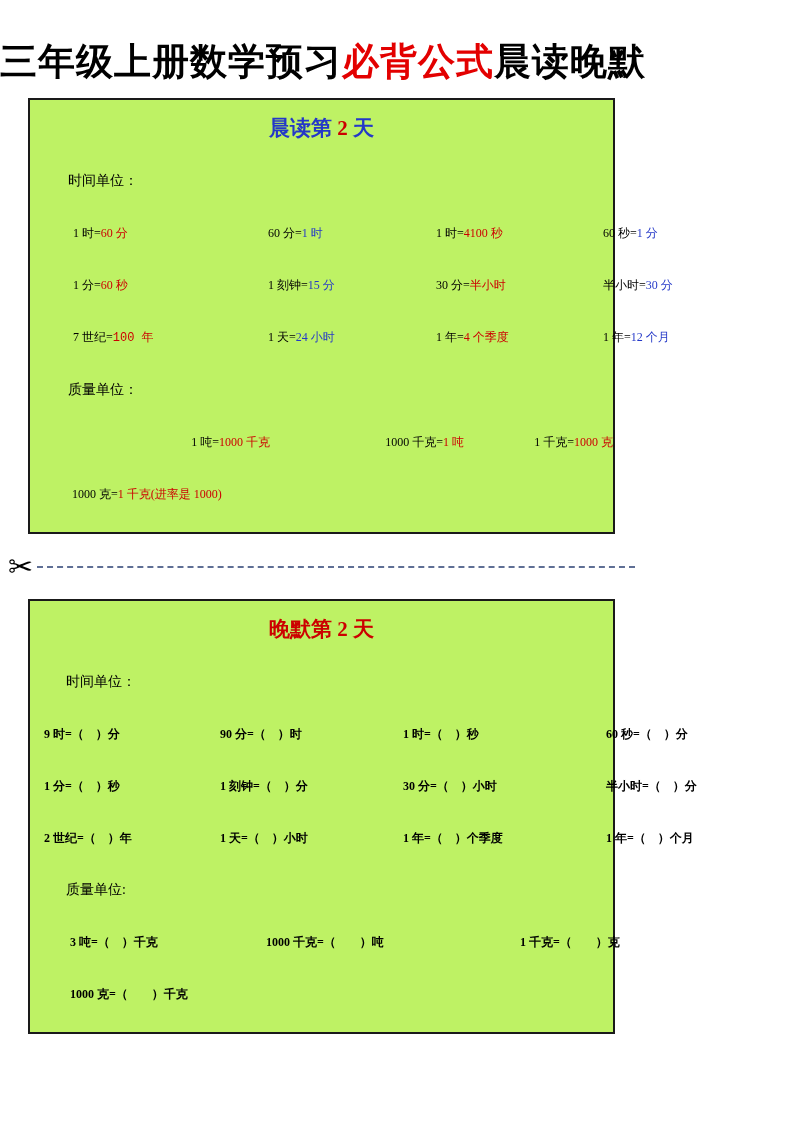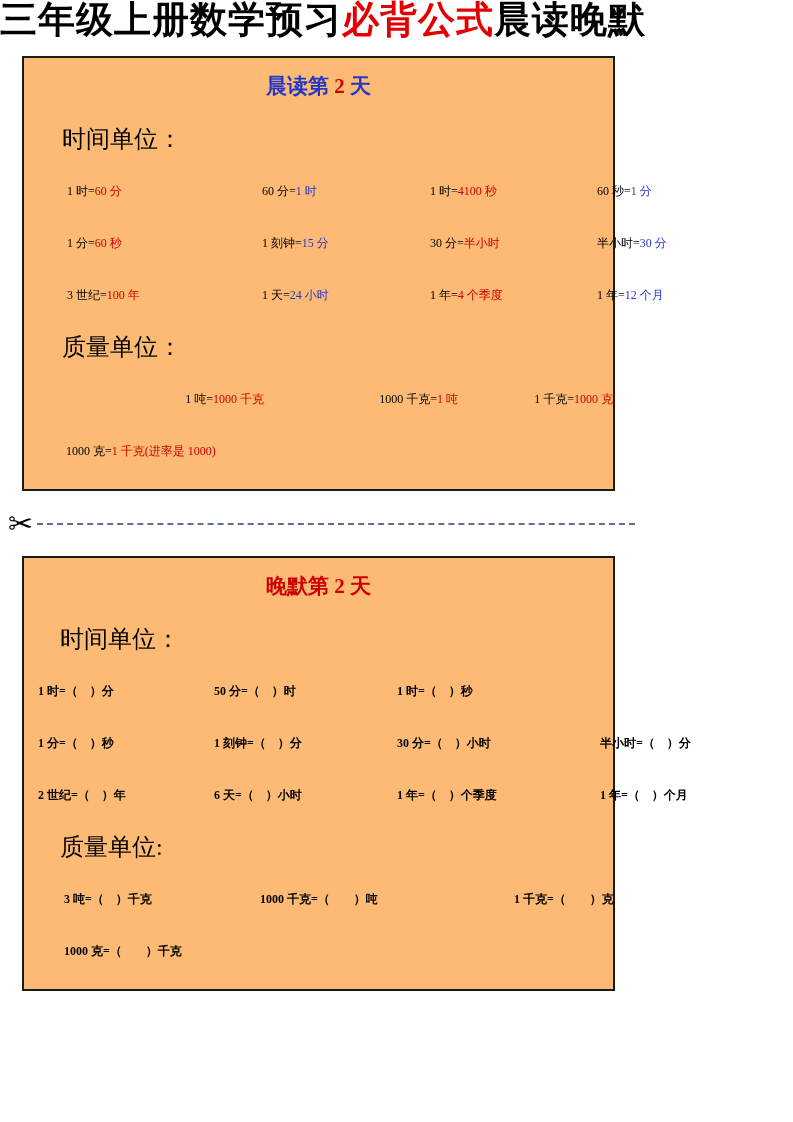--- a/index.html
+++ b/index.html
@@ -4,48 +4,48 @@
 <style>
   * { margin: 0; padding: 0; box-sizing: border-box; }
   html, body { background: #ffffff; }
   body {
     width: 793px; height: 1122px;
     font-family: "Liberation Serif", serif;
     color: #000;
     position: relative;
     overflow: hidden;
   }
-  .page { width: 637px; height: 1122px; }
+  .page { width: 637px; height: 1122px; padding-top: 42px; }
 
   .title {
     text-align: center;
     font-family: "Liberation Sans", sans-serif;
     font-weight: bold;
     font-size: 37px;
     line-height: 1.1;
     letter-spacing: 1px;
     white-space: nowrap;
   }
 
   .box {
-    margin: 15px 22px 0 22px;
+    margin: 15px 22px 0 28px;
     border: 2px solid #1a1a1a;
     padding: 15px 0 26px 0;
-    background: #fdba74;
+    background: #bef264;
   }
 
   .box-header {
     text-align: center;
     font-size: 21px;
     font-weight: bold;
     line-height: 26px;
   }
 
   .section-label {
-    font-size: 24px;
+    font-size: 14px;
     line-height: 24px;
     margin-top: 28px;
     padding-left: 38px;
   }
   .evening .section-label { padding-left: 36px; }
 
   .eq-row {
     display: grid;
     margin-top: 28px;
     font-size: 12px;
@@ -102,21 +102,21 @@
     </div>
 
     <div class="eq-row m-time">
       <div class="eq"><span>1 分=</span><span style="color: rgb(204, 0, 0);">60 秒</span></div>
       <div class="eq"><span>1 刻钟=</span><span style="color: rgb(36, 56, 200);">15 分</span></div>
       <div class="eq"><span>30 分=</span><span style="color: rgb(204, 0, 0);">半小时</span></div>
       <div class="eq"><span>半小时=</span><span style="color: rgb(36, 56, 200);">30 分</span></div>
     </div>
 
     <div class="eq-row m-time">
-      <div class="eq"><span>3 世纪=</span><span style="color: rgb(204, 0, 0);">100 年</span></div>
+      <div class="eq"><span>7 世纪=</span><span style="color: rgb(204, 0, 0); font-family: Liberation Mono, monospace;">100 年</span></div>
       <div class="eq"><span>1 天=</span><span style="color: rgb(36, 56, 200);">24 小时</span></div>
       <div class="eq"><span>1 年=</span><span style="color: rgb(204, 0, 0);">4 个季度</span></div>
       <div class="eq"><span>1 年=</span><span style="color: rgb(36, 56, 200);">12 个月</span></div>
     </div>
 
     <div class="section-label">质量单位：</div>
 
     <div class="eq-row m-mass">
       <div class="eq"><span>1 吨=</span><span style="color: rgb(204, 0, 0);">1000 千克</span></div>
       <div class="eq"><span>1000 千克=</span><span style="color: rgb(204, 0, 0);">1 吨</span></div>
@@ -132,35 +132,36 @@
     <span class="scissors">✂</span>
     <span class="dashes"></span>
   </div>
 
   <div class="box evening">
     <div class="box-header" style="color: rgb(204, 0, 0);">晚默第 2 天</div>
 
     <div class="section-label">时间单位：</div>
 
     <div class="eq-row e-time">
-      <div class="eq">1 时=（　）分</div>
-      <div class="eq">50 分=（　）时</div>
+      <div class="eq">9 时=（　）分</div>
+      <div class="eq">90 分=（　）时</div>
       <div class="eq">1 时=（　）秒</div>
+      <div class="eq">60 秒=（　）分</div>
     </div>
 
     <div class="eq-row e-time">
       <div class="eq">1 分=（　）秒</div>
       <div class="eq">1 刻钟=（　）分</div>
       <div class="eq">30 分=（　）小时</div>
       <div class="eq">半小时=（　）分</div>
     </div>
 
     <div class="eq-row e-time">
       <div class="eq">2 世纪=（　）年</div>
-      <div class="eq">6 天=（　）小时</div>
+      <div class="eq">1 天=（　）小时</div>
       <div class="eq">1 年=（　）个季度</div>
       <div class="eq">1 年=（　）个月</div>
     </div>
 
     <div class="section-label">质量单位:</div>
 
     <div class="eq-row e-mass">
       <div class="eq">3 吨=（　）千克</div>
       <div class="eq">1000 千克=（　　）吨</div>
       <div class="eq">1 千克=（　　）克</div>

